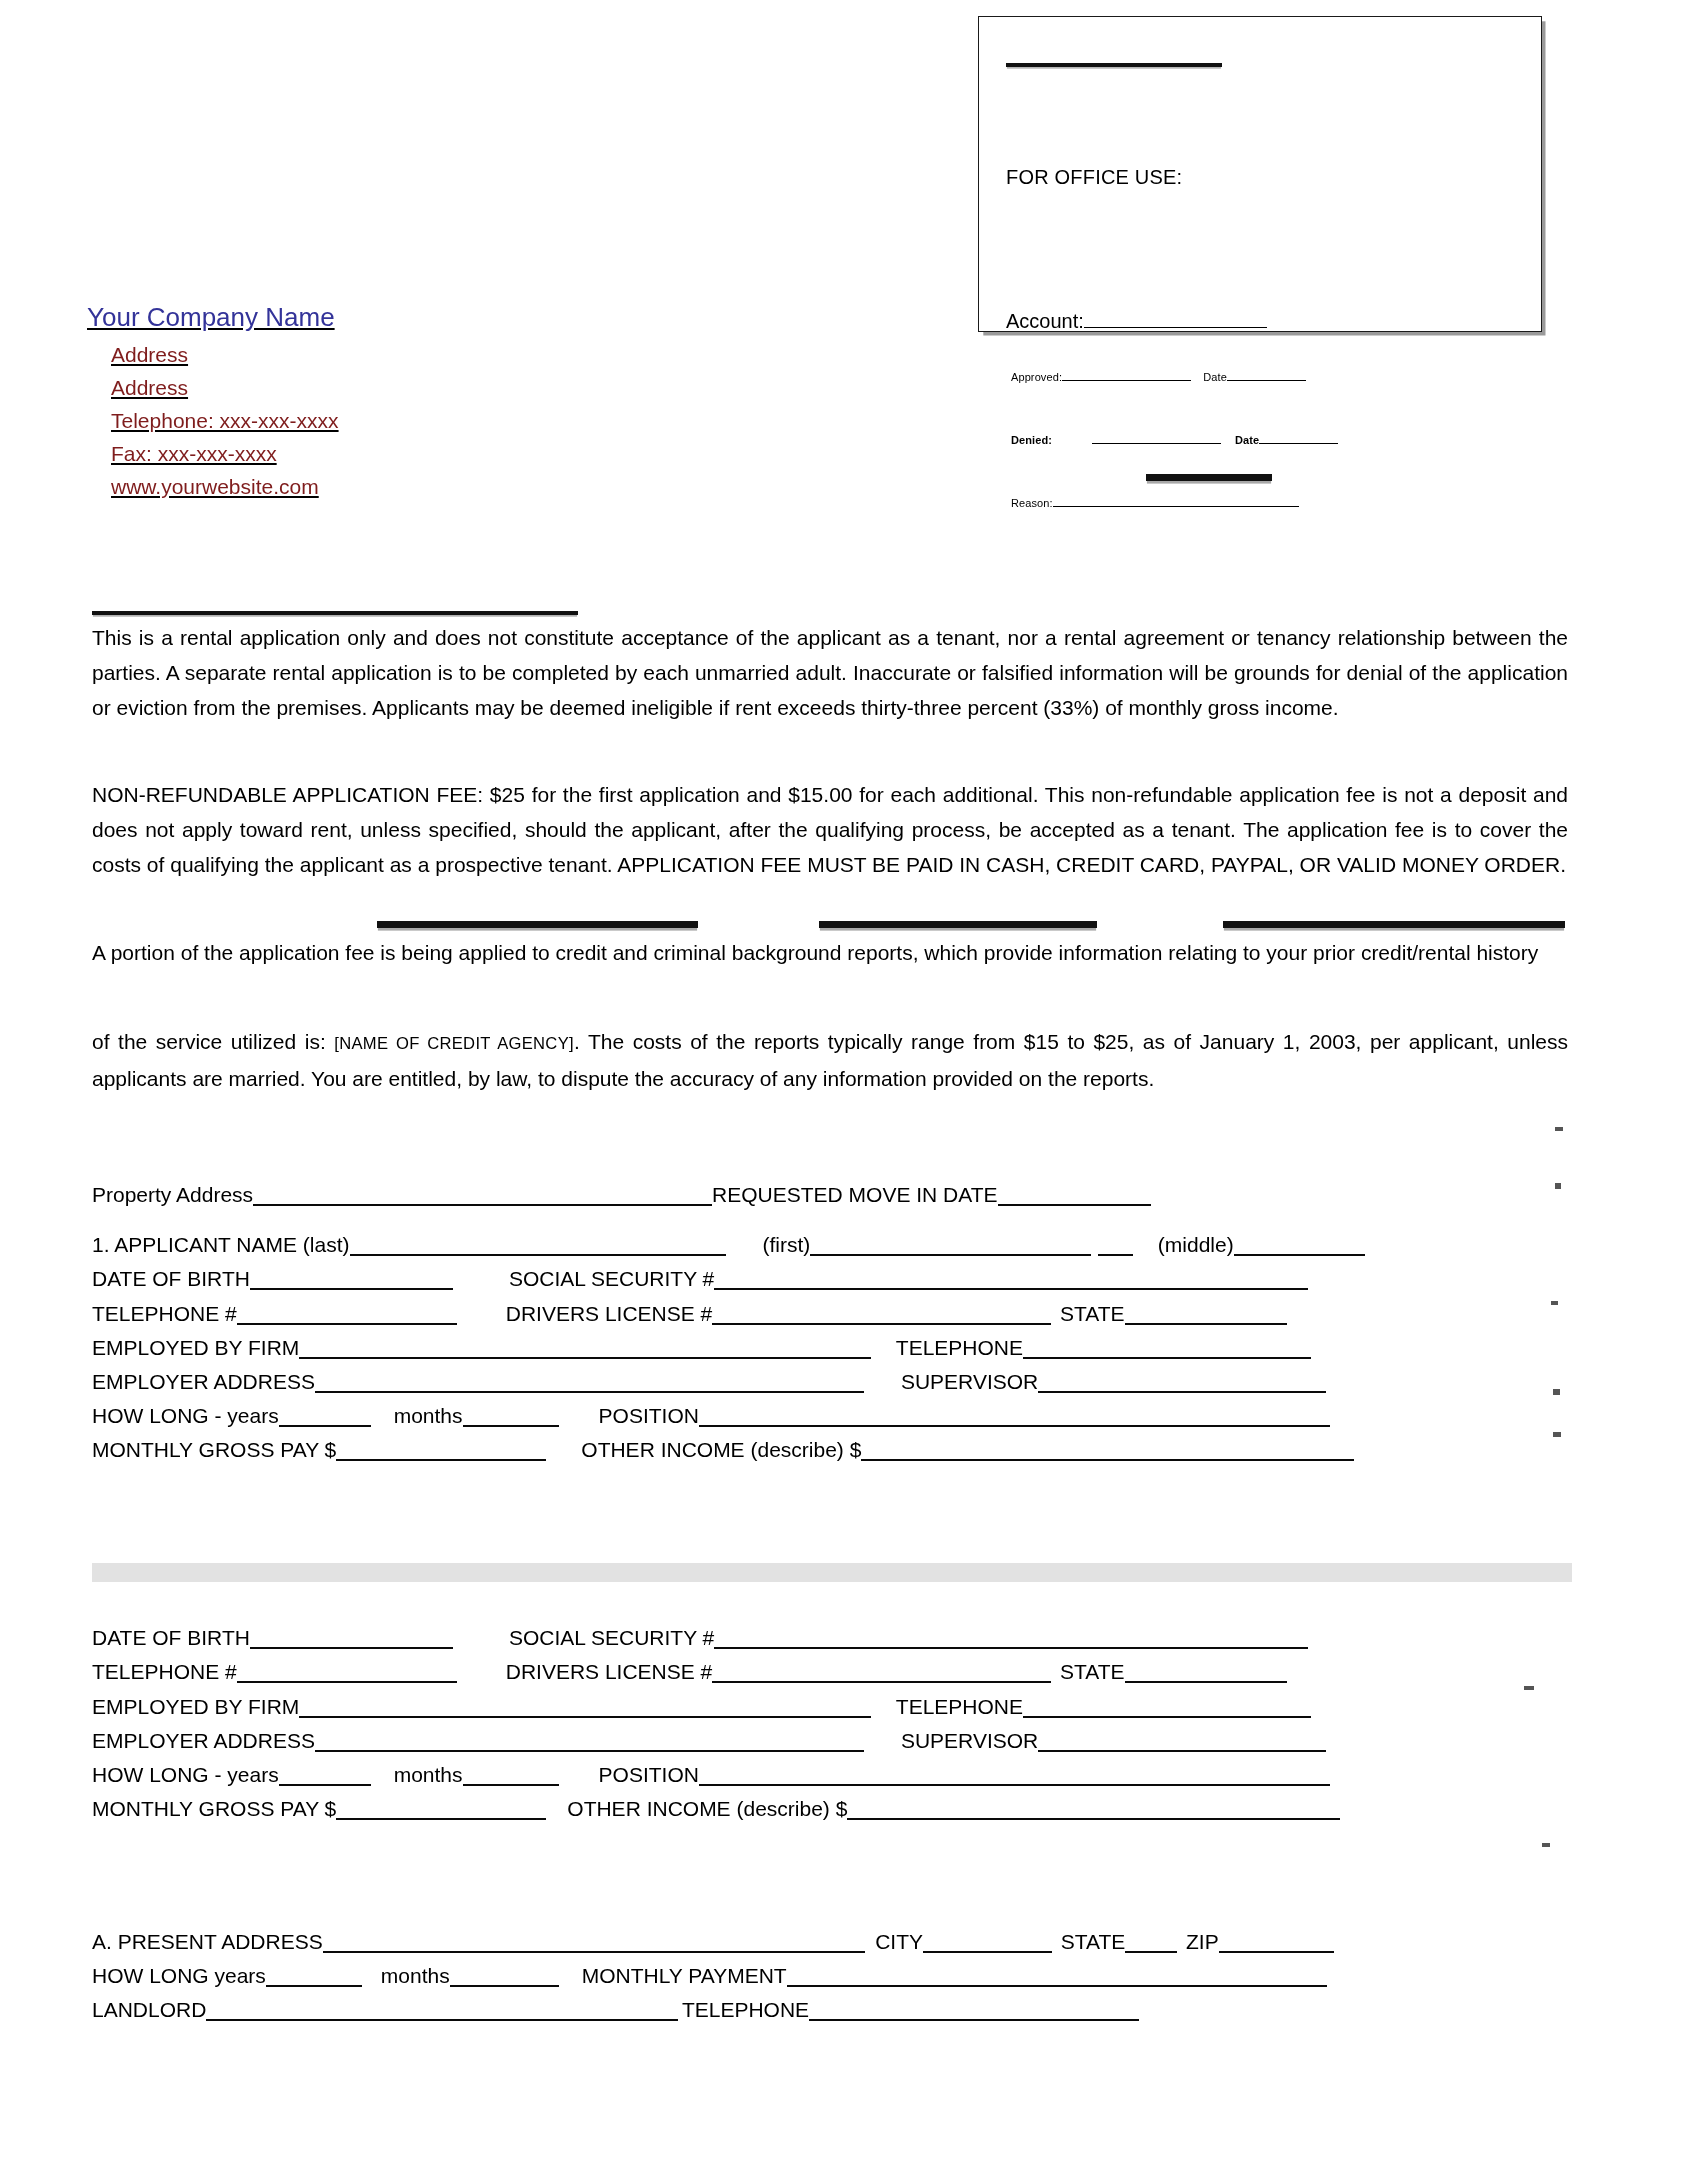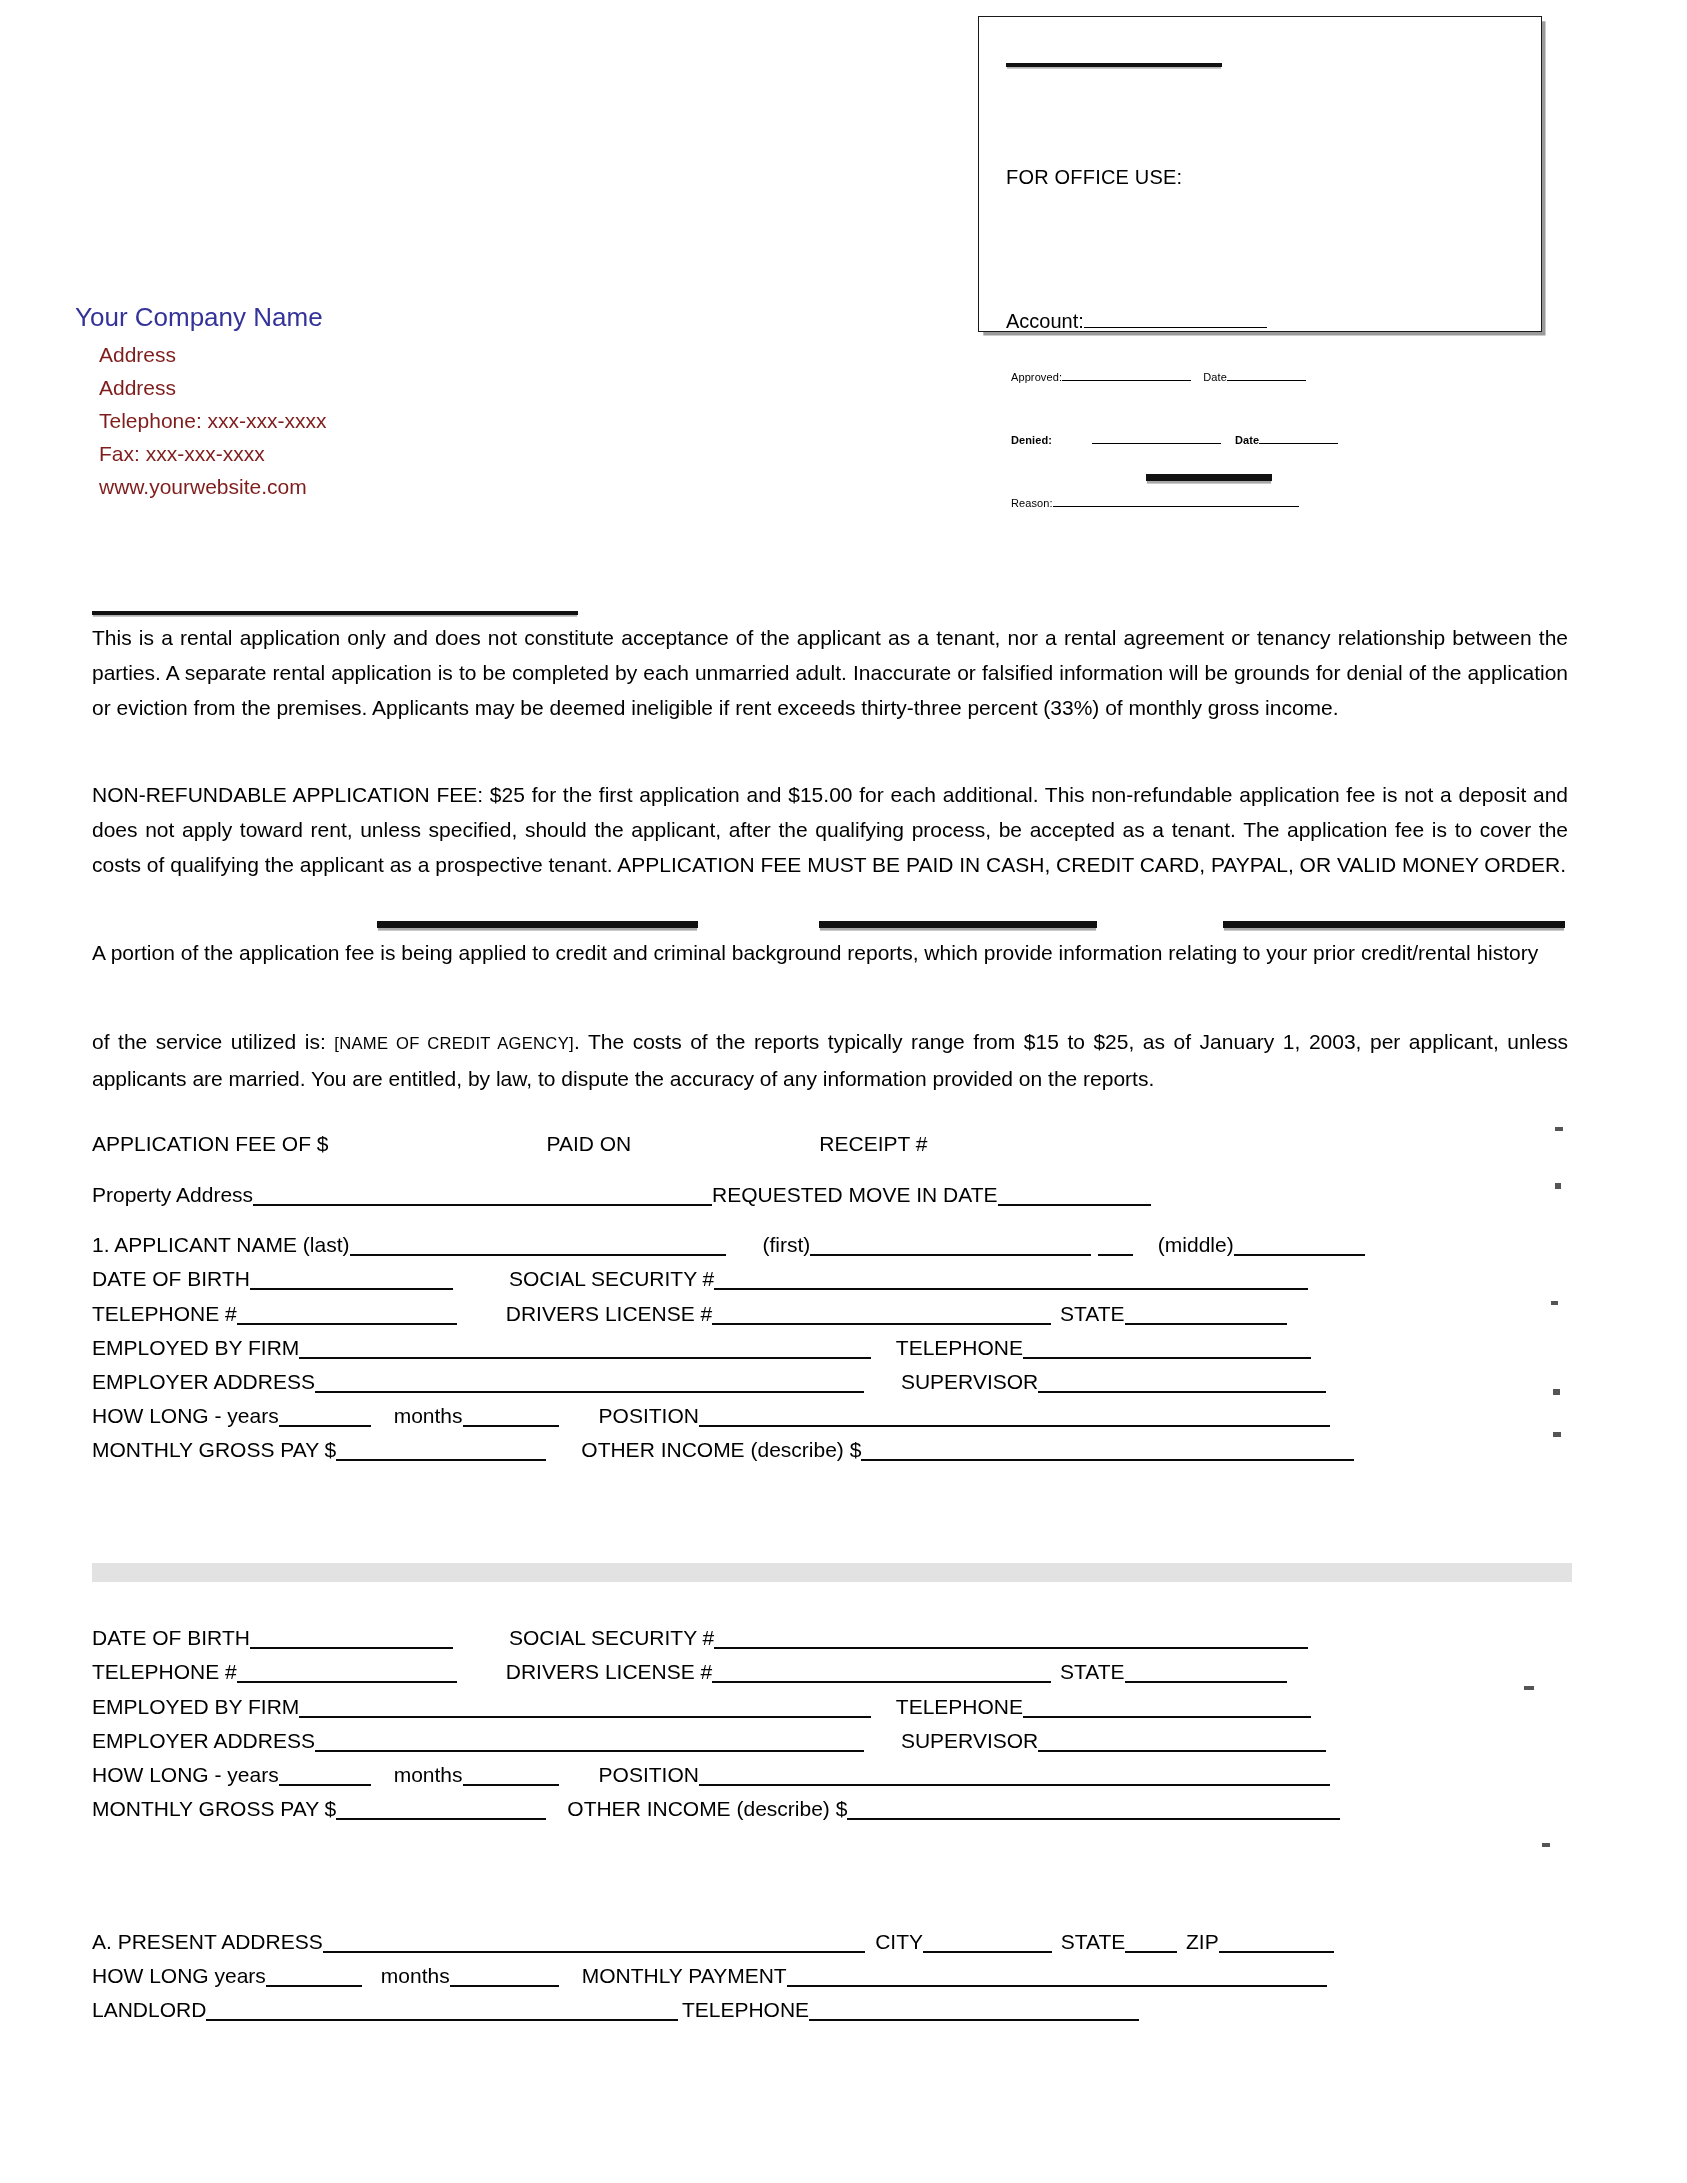--- a/index.html
+++ b/index.html
@@ -73,23 +73,24 @@
     width: 126px;
     height: 7px;
     background: #111111;
     box-shadow: 0 3.5px 0 -0.9px #a8a8a8;
   }
   .ul-s  { display:inline-block; border-bottom:1.7px solid #000; height:13px; }
 
   
   #company-block {
     position: absolute;
-    left: 75px;
+    left: 87px;
     top: 301px;
     line-height: 33px;
+    text-decoration: underline;
   }
   #company-name {
     font-size: 26px;
     color: #333399;
     margin-bottom: 3.5px;
   }
   .company-line { font-size: 21px; color: #7f1d1d; margin-left: 24px; }
 
   
   #doc-title {
@@ -224,23 +225,20 @@
   </div>
 
   <div id="speck-1" class="speck"></div>
   <div id="speck-2" class="speck"></div>
   <div id="speck-3" class="speck"></div>
   <div id="speck-4" class="speck"></div>
   <div id="speck-5" class="speck"></div>
   <div id="speck-6" class="speck"></div>
   <div id="speck-7" class="speck"></div>
 
-  <div class="frow" style="top:1131px">
-    <span>APPLICATION FEE OF $</span><span class="sp" style="width:218px"></span><span>PAID ON</span><span class="sp" style="width:188px"></span><span>RECEIPT #</span>
-  </div>
 
   <div class="frow" style="top:1182px">
     <span>Property Address</span><span class="fill" style="width:459px"></span><span>REQUESTED MOVE IN DATE</span><span class="fill" style="width:153px"></span>
   </div>
 
   <div class="frow" style="top:1232px">
     <span>1. APPLICANT NAME (last)</span><span class="fill" style="width:376px"></span><span class="sp" style="width:37px"></span><span>(first)</span><span class="fill" style="width:281px"></span><span class="sp" style="width:7px"></span><span class="fill" style="width:35px"></span><span class="sp" style="width:24.5px"></span><span>(middle)</span><span class="fill" style="width:131px"></span>
   </div>
 
   <div class="frow" style="top:1266px">

